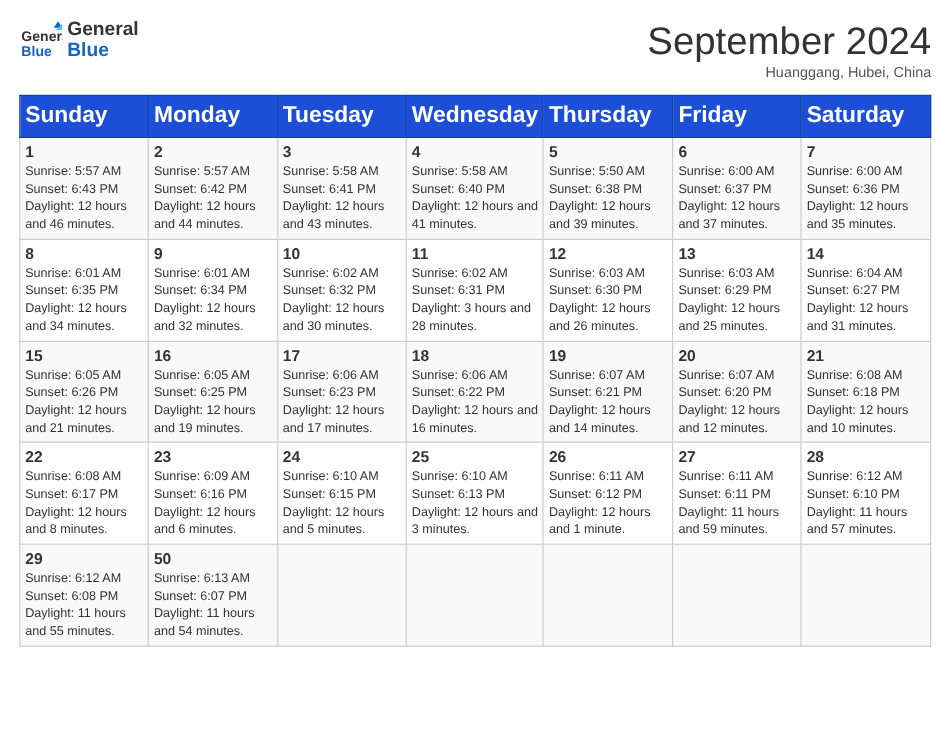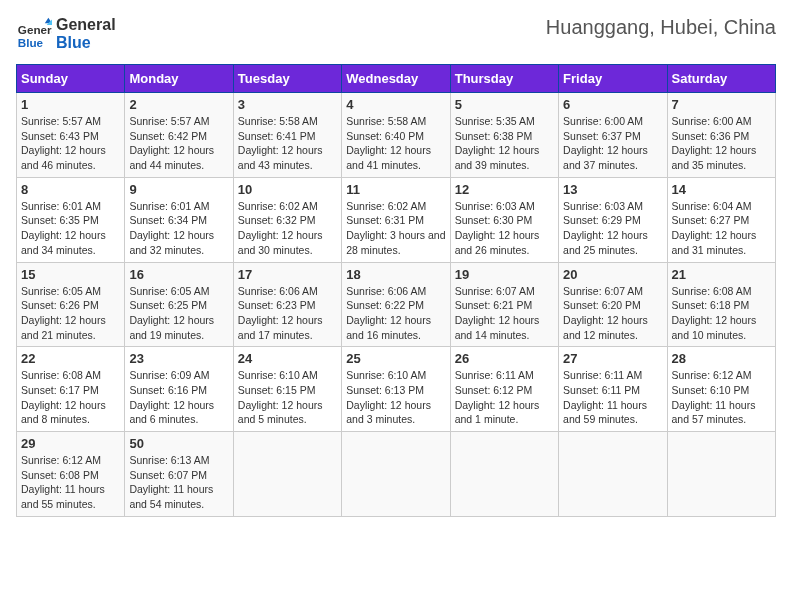--- a/index.html
+++ b/index.html
@@ -27,34 +27,34 @@
     }
     .title-block {
       text-align: right;
     }
     .month-title {
       font-size: 32px;
       font-weight: normal;
       color: #333;
     }
     .location {
-      font-size: 20px;
+      font-size: 12px;
       color: #555;
     }
     table {
       width: 100%;
       border-collapse: collapse;
       font-size: 11px;
     }
     thead tr th {
-      background: #6d28d9;
+      background: #1d4ed8;
       color: #fff;
       padding: 6px 4px;
       text-align: left;
-      font-size: 13px;
+      font-size: 19px;
       font-weight: bold;
       border: 1px solid #0d47a1;
     }
     tbody tr td {
       border: 1px solid #ccc;
       vertical-align: top;
       padding: 4px;
       height: 80px;
       width: calc(100% / 7);
       color: #333;
@@ -87,20 +87,21 @@
       <text x="2" y="34" font-size="13" font-weight="bold" fill="#1565c0">Blue</text>
       <polygon points="32,8 40,8 36,2" fill="#1565c0"></polygon>
       <polygon points="34,10 40,10 40,4" fill="#4fc3f7"></polygon>
     </svg>
     <div>
       <div style="font-size:16px;font-weight:bold;color:#333;">General</div>
       <div style="font-size:16px;font-weight:bold;color:#1565c0;">Blue</div>
     </div>
   </div>
   <div class="title-block">
+    <div class="month-title">September 2024</div>
     <div class="location">Huanggang, Hubei, China</div>
   </div>
 </div>
 
 <table>
   <thead>
     <tr>
       <th>Sunday</th>
       <th>Monday</th>
       <th>Tuesday</th>
@@ -140,21 +141,21 @@
         <span class="day-number">4</span>
         <div class="day-info">
           <span>Sunrise: 5:58 AM</span><br>
           <span>Sunset: 6:40 PM</span><br>
           <span>Daylight: 12 hours and 41 minutes.</span>
         </div>
       </td>
         <td>
         <span class="day-number">5</span>
         <div class="day-info">
-          <span>Sunrise: 5:35 AM</span><br>
+          <span>Sunrise: 5:50 AM</span><br>
           <span>Sunset: 6:38 PM</span><br>
           <span>Daylight: 12 hours and 39 minutes.</span>
         </div>
       </td>
         <td>
         <span class="day-number">6</span>
         <div class="day-info">
           <span>Sunrise: 6:00 AM</span><br>
           <span>Sunset: 6:37 PM</span><br>
           <span>Daylight: 12 hours and 37 minutes.</span>

